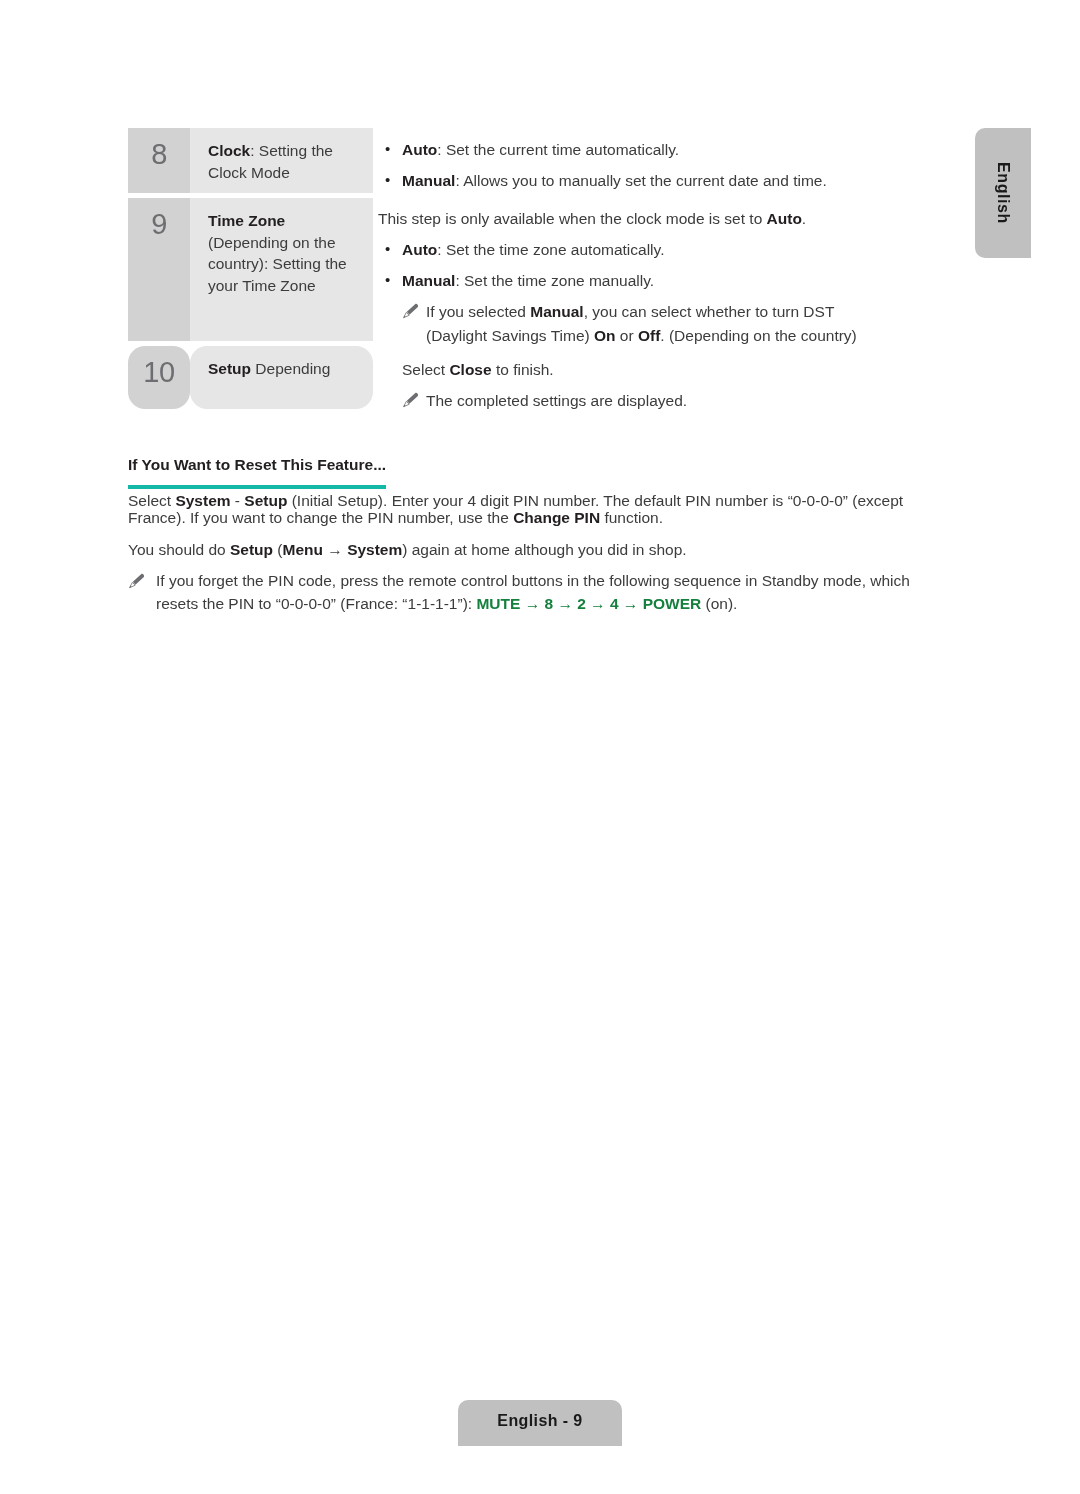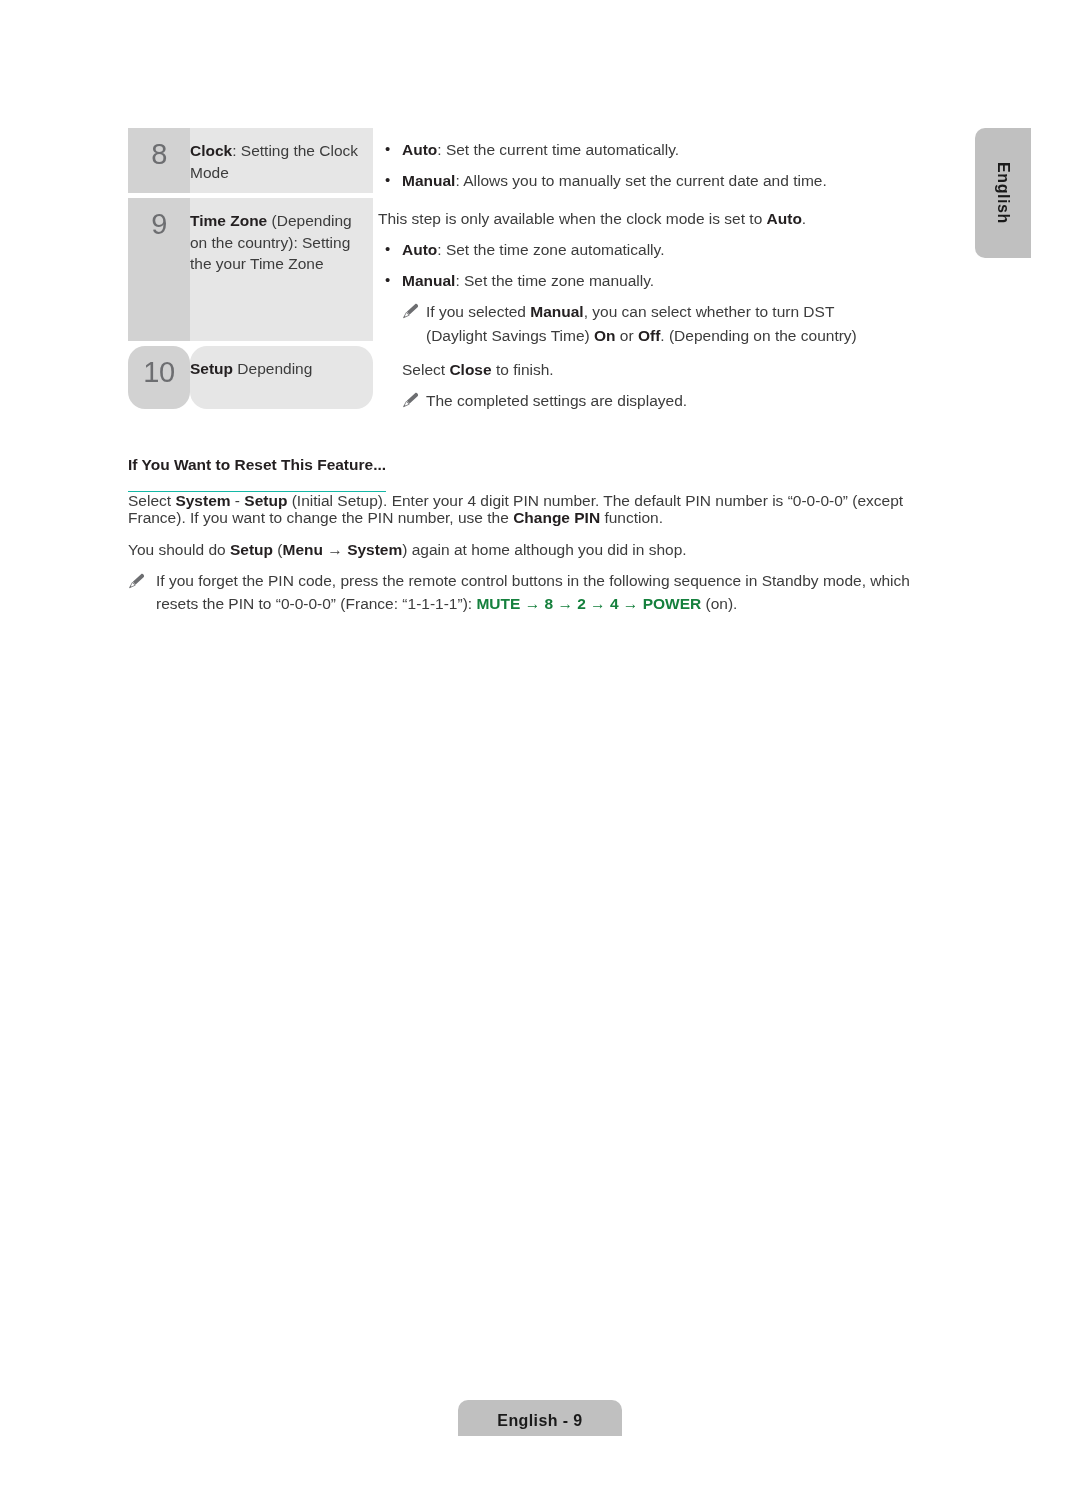--- a/index.html
+++ b/index.html
@@ -66,21 +66,21 @@
     padding-top: 10px;
     box-sizing: border-box;
     letter-spacing: -0.5px;
   }
   .step-label {
     flex: 1 1 auto;
     background: #e6e6e6;
     font-size: 15.5px;
     line-height: 21.5px;
     color: #3c3c3c;
-    padding: 12px 8px 10px 0;
+    padding: 12px 8px 10px 18px;
     box-sizing: border-box;
   }
   .step-label b { font-weight: bold; color: #231f20; }
 
   .row-h1 .step-num, .row-h1 .step-label { min-height: 62px; }
   .row-h2 .step-num, .row-h2 .step-label { min-height: 143px; }
   .row-h3 .step-num, .row-h3 .step-label { min-height: 63px; border-radius: 17px; }
 
   
   .desc {
@@ -134,22 +134,22 @@
   }
 
   
   .section-heading {
     position: absolute;
     left: 128px;
     top: 456px;
     font-size: 15.5px;
     font-weight: bold;
     color: #231f20;
-    border-bottom: 1px solid #14b8a6;
-    padding-bottom: 17px;
+    border-bottom: 4px solid #14b8a6;
+    padding-bottom: 11px;
     display: inline-block;
   }
   .para {
     position: absolute;
     left: 128px;
     width: 812px;
     font-size: 15.5px;
     line-height: 17px;
     color: #3c3c3c;
   }
@@ -169,21 +169,21 @@
   }
   .para-note .pencil { left: 0px; top: 3px; }
   .accent { color: #15803d; font-weight: bold; }
 
   
   .footer-tab {
     position: absolute;
     left: 458px;
     top: 1400px;
     width: 164px;
-    height: 36px;
+    height: 46px;
     background: #c0c0c0;
     border-top-left-radius: 10px;
     border-top-right-radius: 10px;
     text-align: center;
     line-height: 42px;
     font-size: 16px;
     font-weight: bold;
     color: #1a1a1a;
     letter-spacing: 0.4px;
   }

